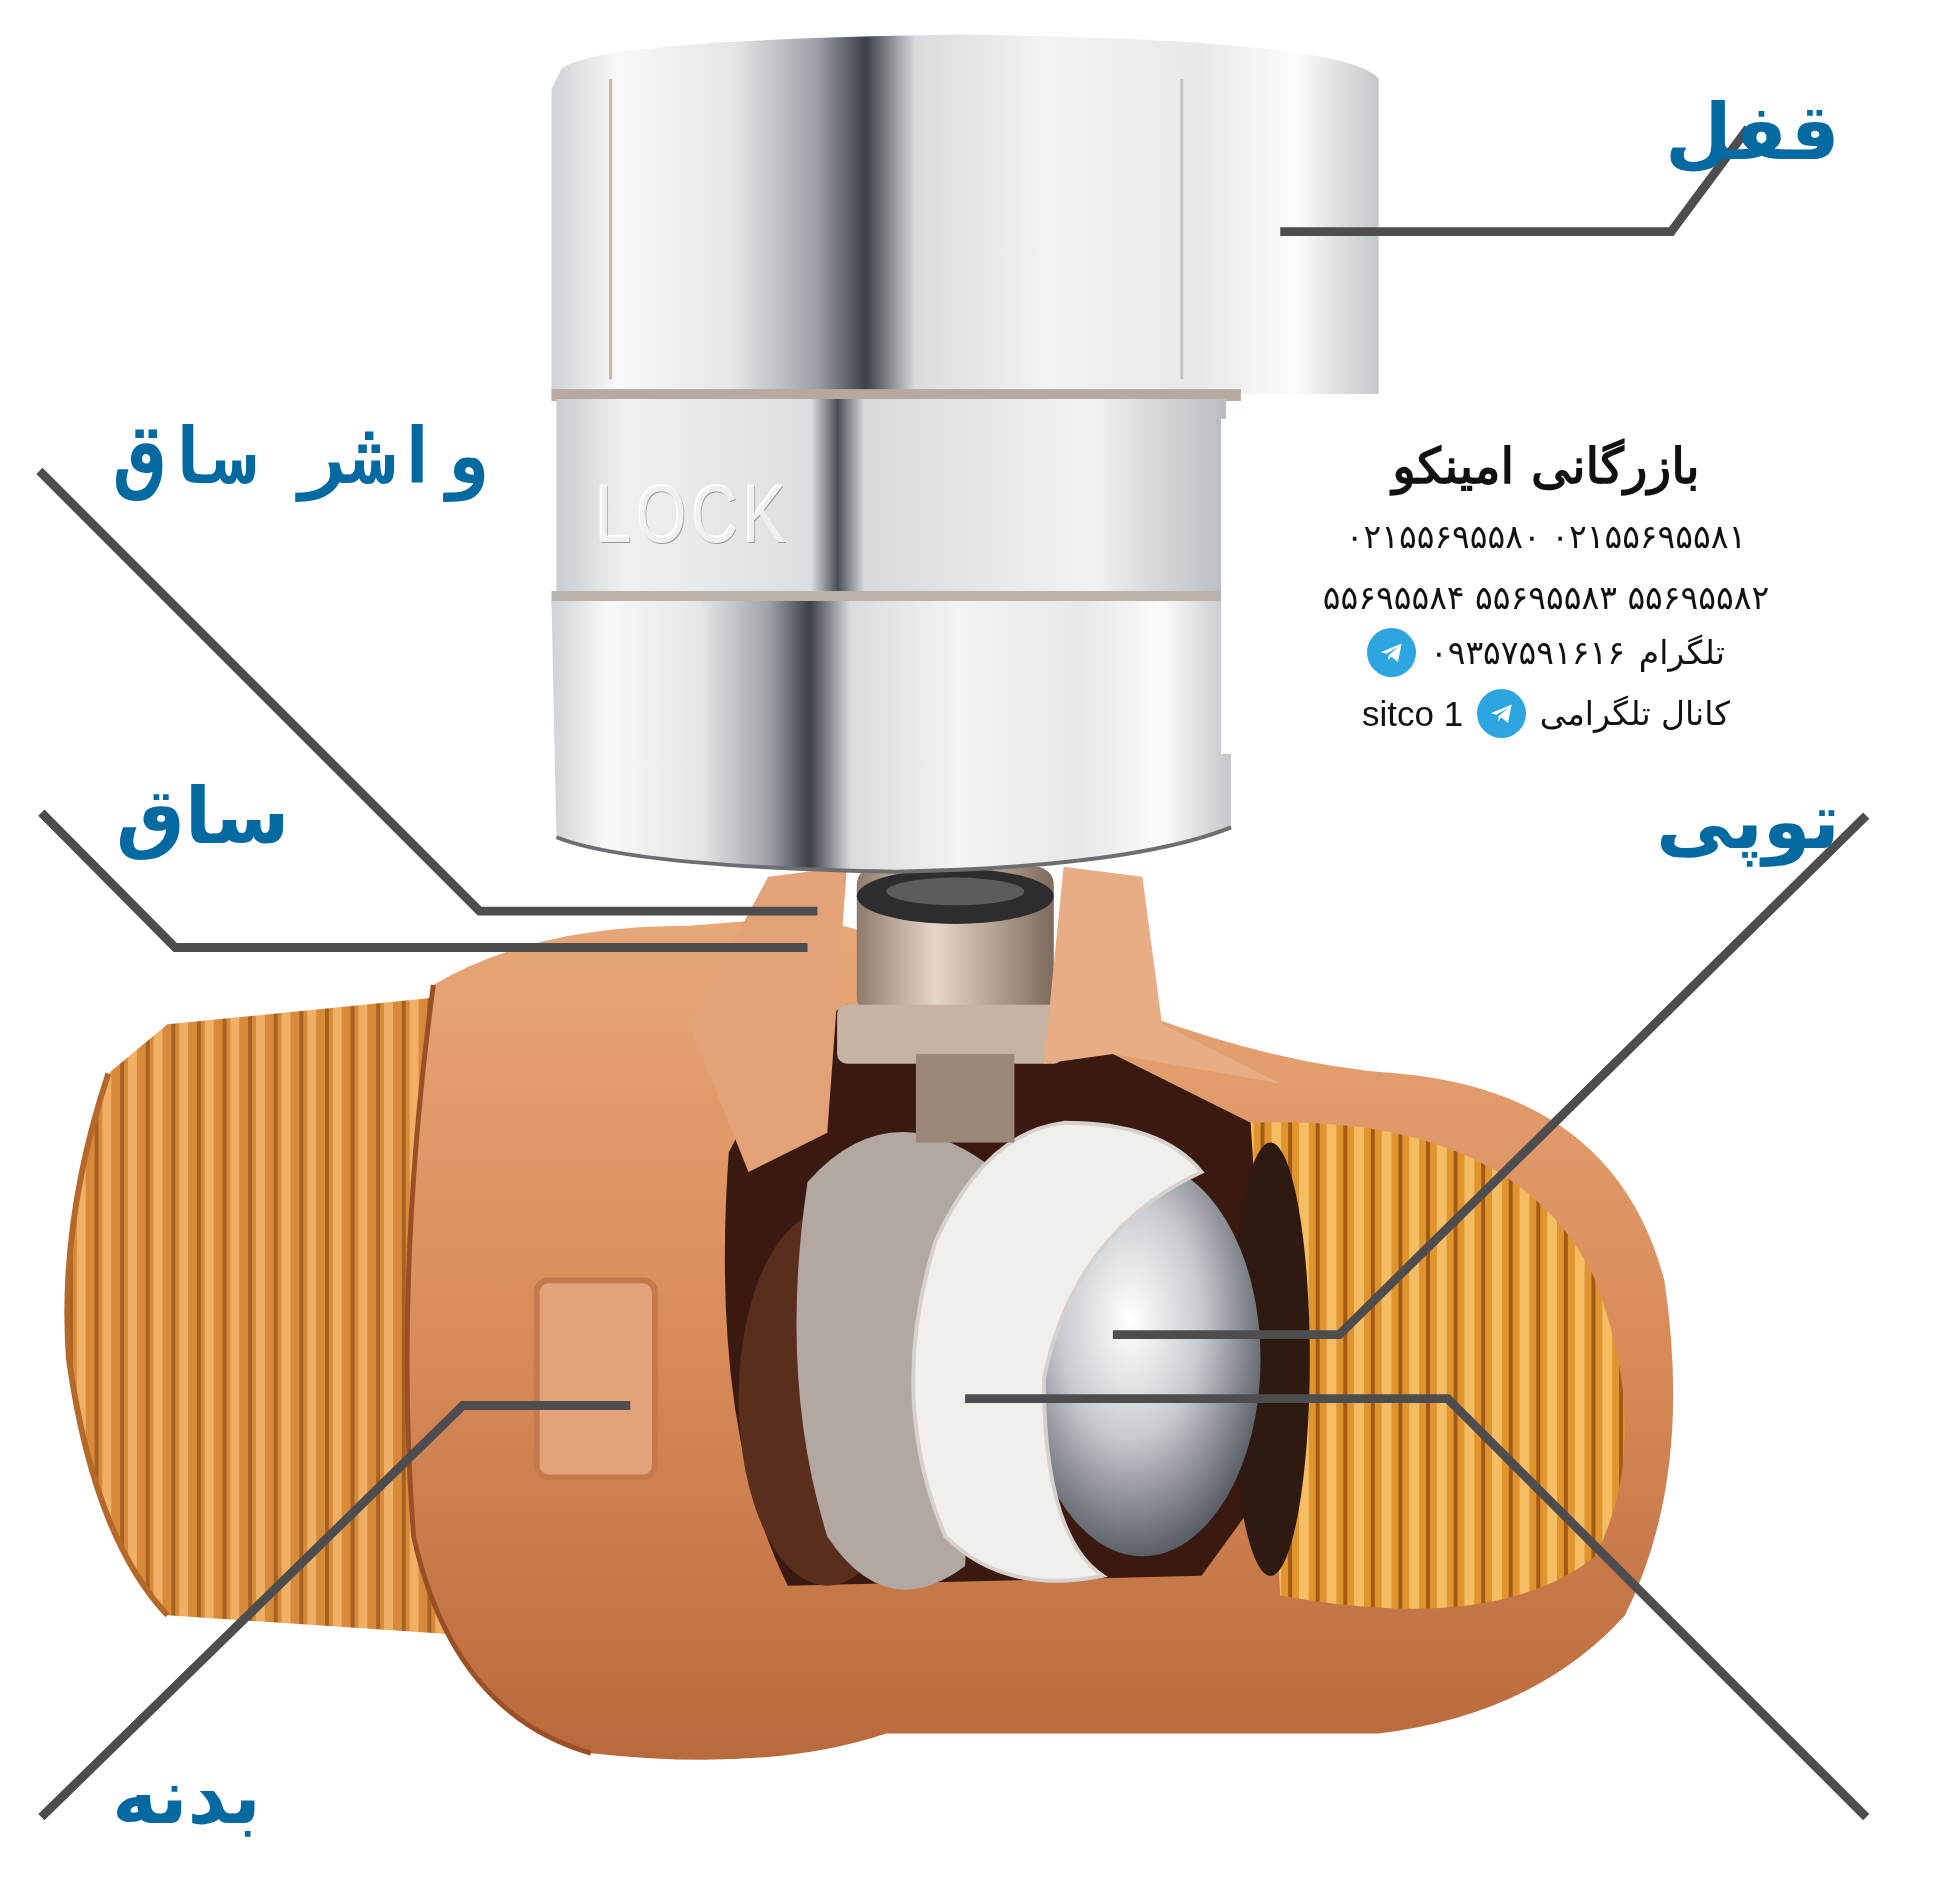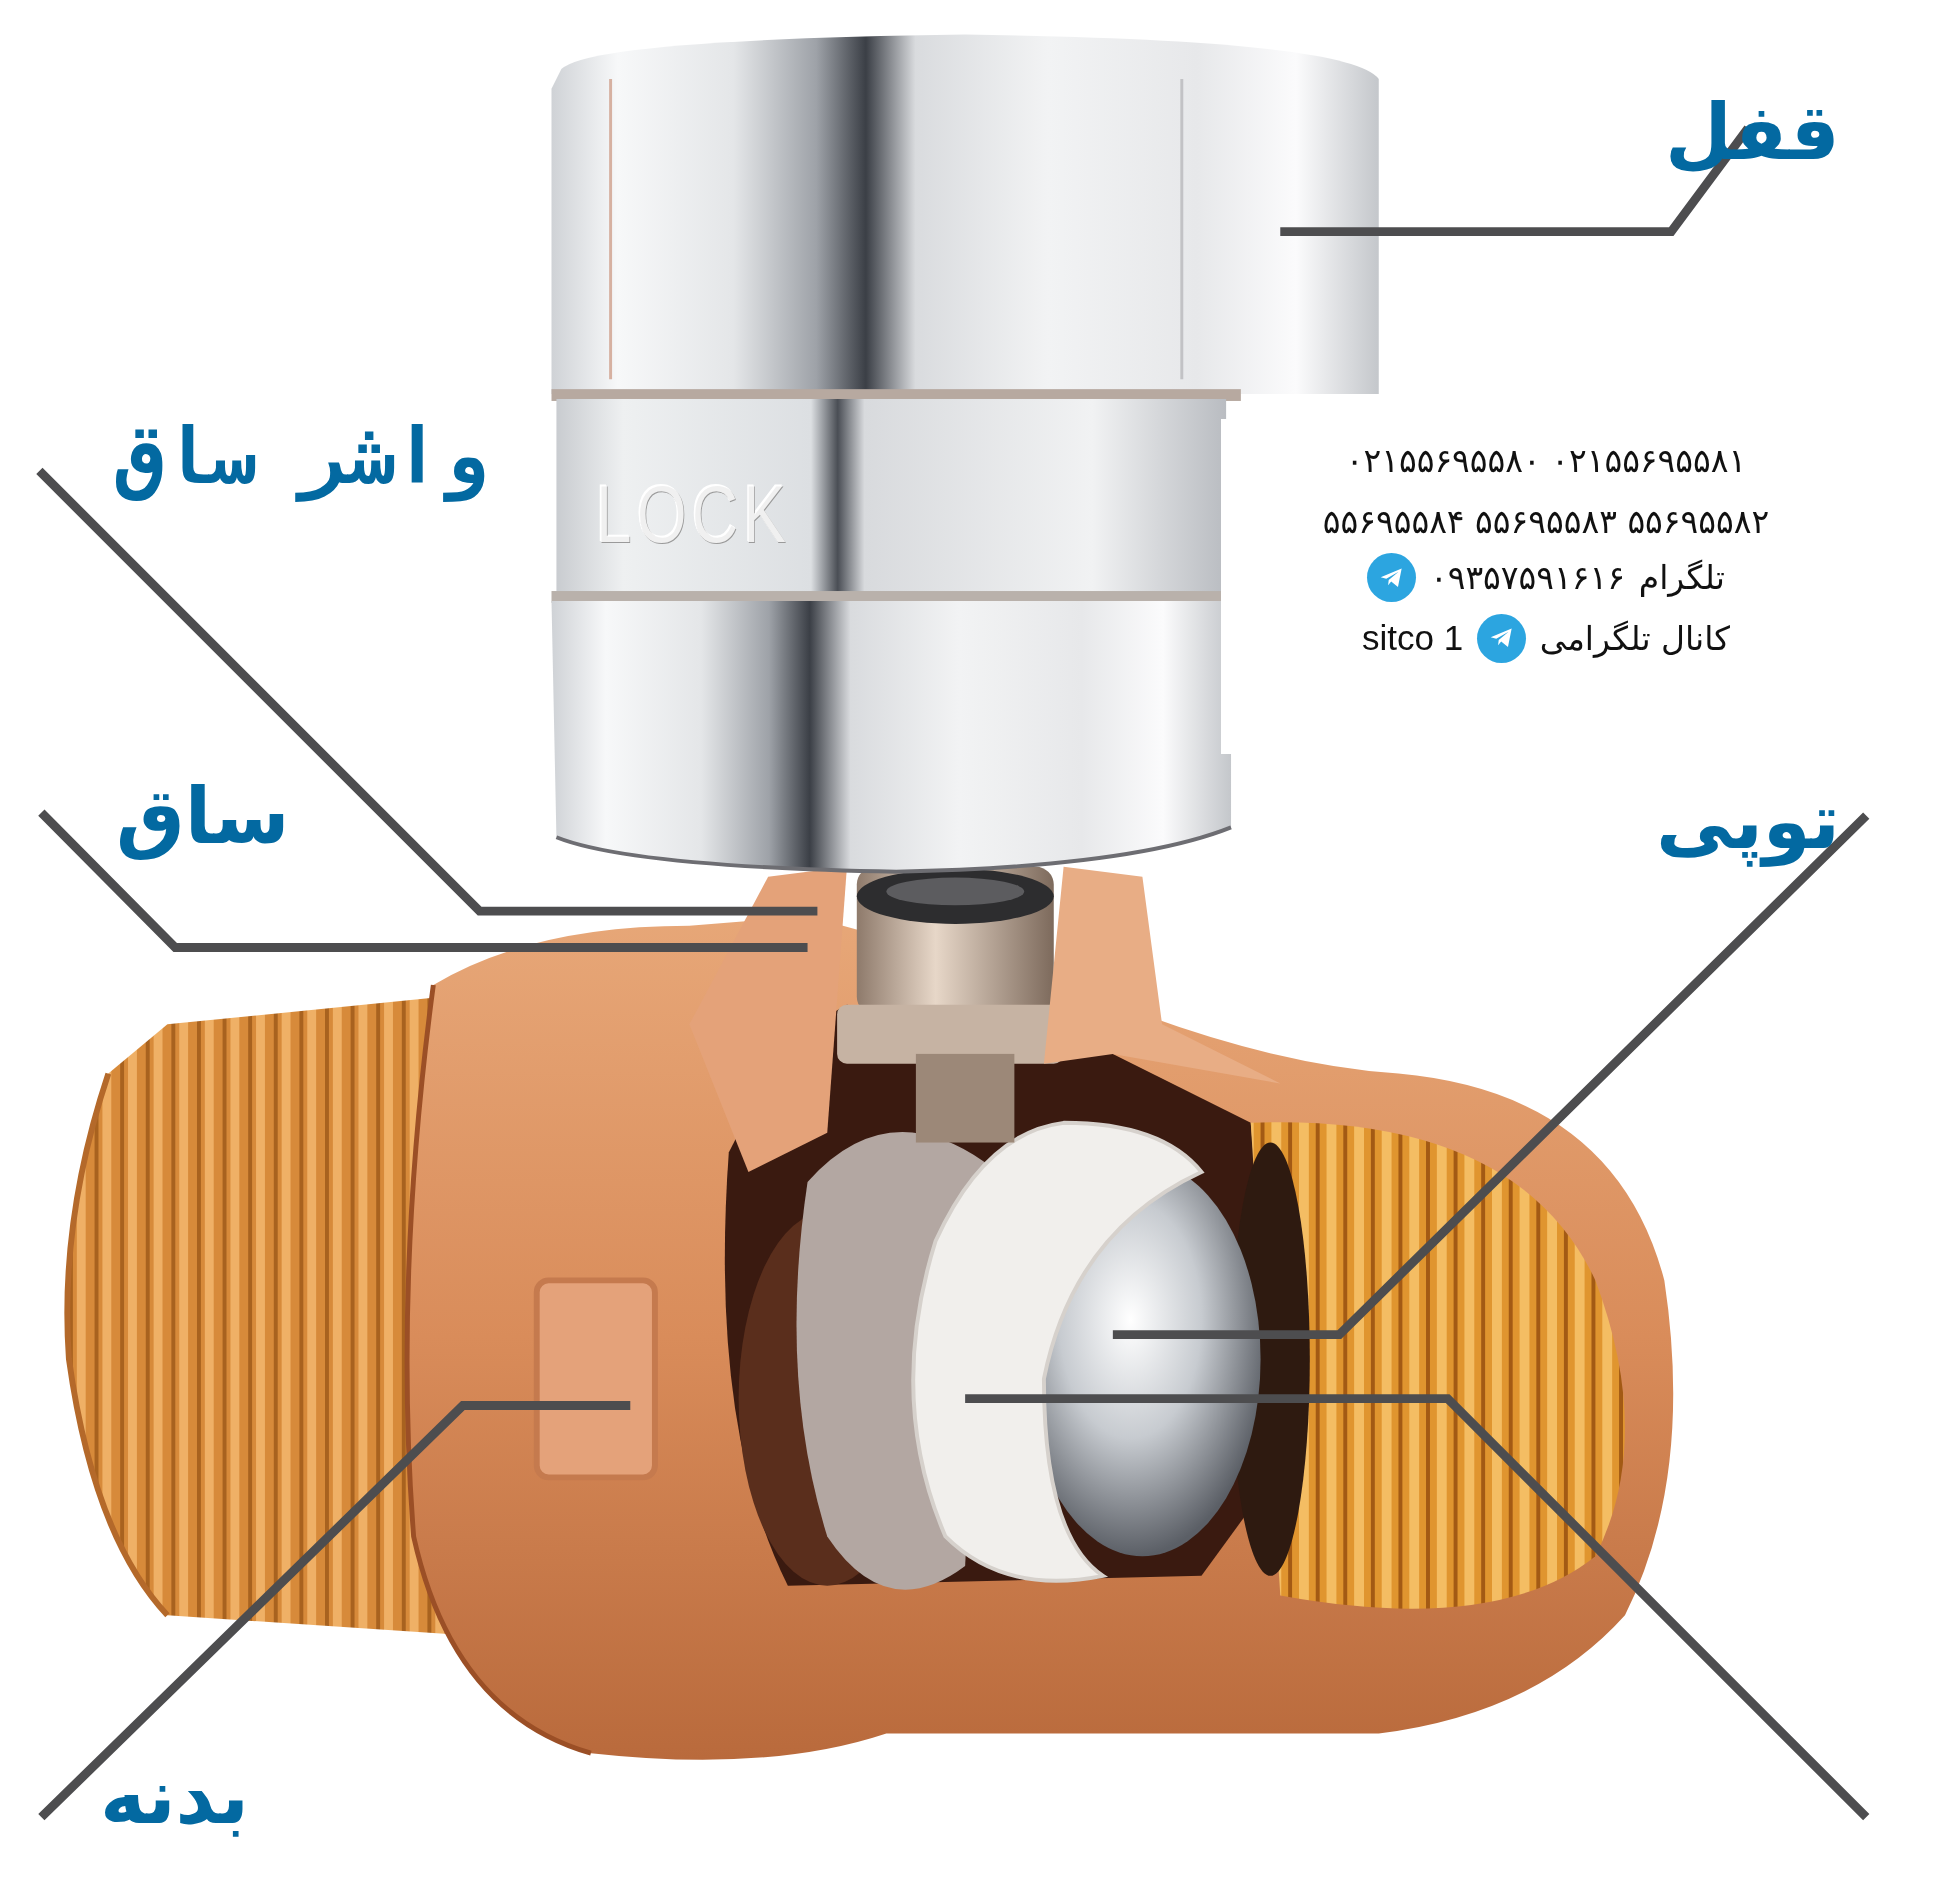--- a/index.html
+++ b/index.html
@@ -146,23 +146,24 @@
       <polyline points="640,1427 470,1427 42,1845"></polyline>
     </g>
   </svg>
 
   <div class="lock-text">LOCK</div>
 
   <div class="label" style="left:1665px; top:94px;">قفل</div>
   <div class="label" style="left:116px; top:424px;font-family:Liberation Mono, monospace;">واشر ساق</div>
   <div class="label" style="left:116px; top:778px;">ساق</div>
   <div class="label" style="left:1640px; top:783px;margin-left:16px;">توپی</div>
-  <div class="label" style="left:100px; top:1758px;">بدنه</div>
+  <div class="label" style="left:112px; top:1758px;">بدنه</div>
 
   <div class="info-box">
+    <div class="info-title">بازرگانی امینکو</div>
     <div class="info-line">۰۲۱۵۵۶۹۵۵۸۱ ۰۲۱۵۵۶۹۵۵۸۰</div>
     <div class="info-line">۵۵۶۹۵۵۸۲ ۵۵۶۹۵۵۸۳ ۵۵۶۹۵۵۸۴</div>
     <div class="info-row">
       <span>تلگرام</span>
       <span>۰۹۳۵۷۵۹۱۶۱۶</span>
       <span class="tg-icon">
         <svg viewBox="0 0 24 24">
             <path d="M3 11.5 L20 4.5 L17 19.5 L11.5 15 L9 18 L9.5 13.8 L17.5 7 L7.5 12.8 Z" fill="#ffffff"></path>
           </svg>
       </span>

